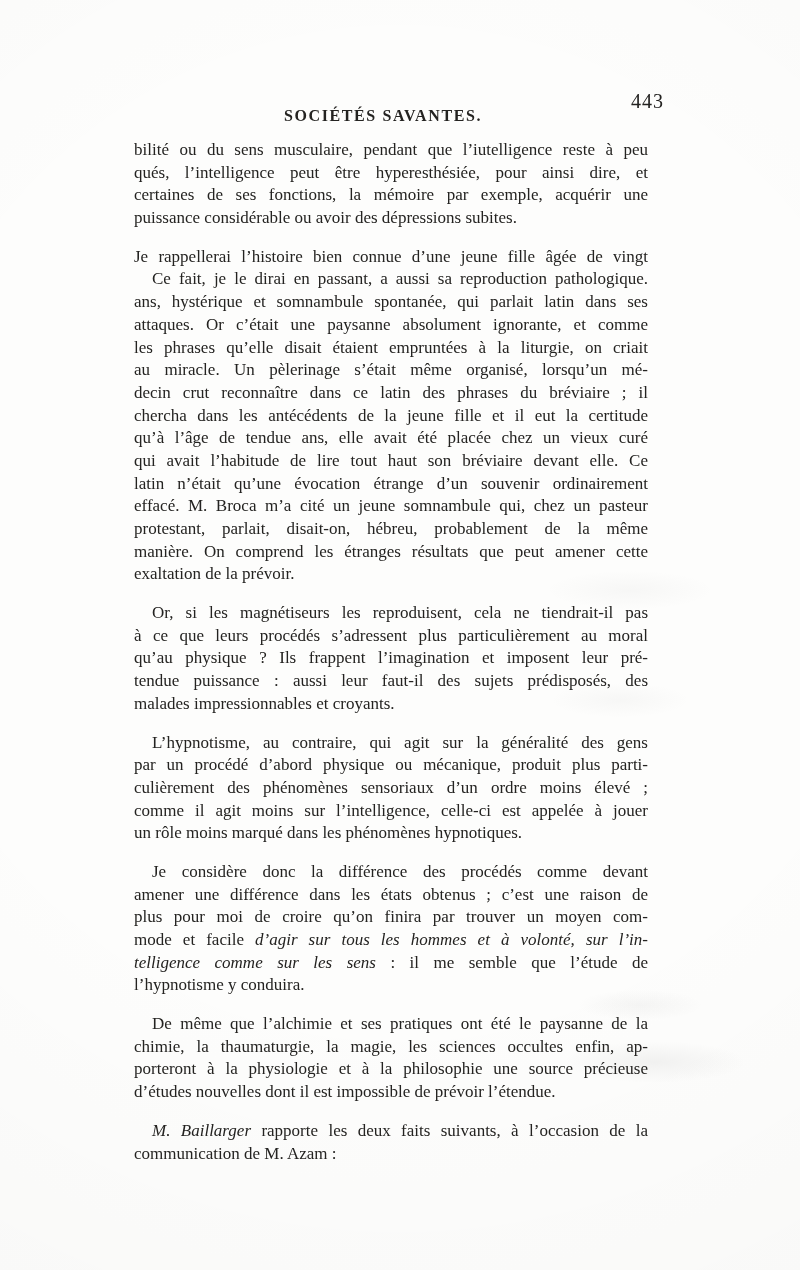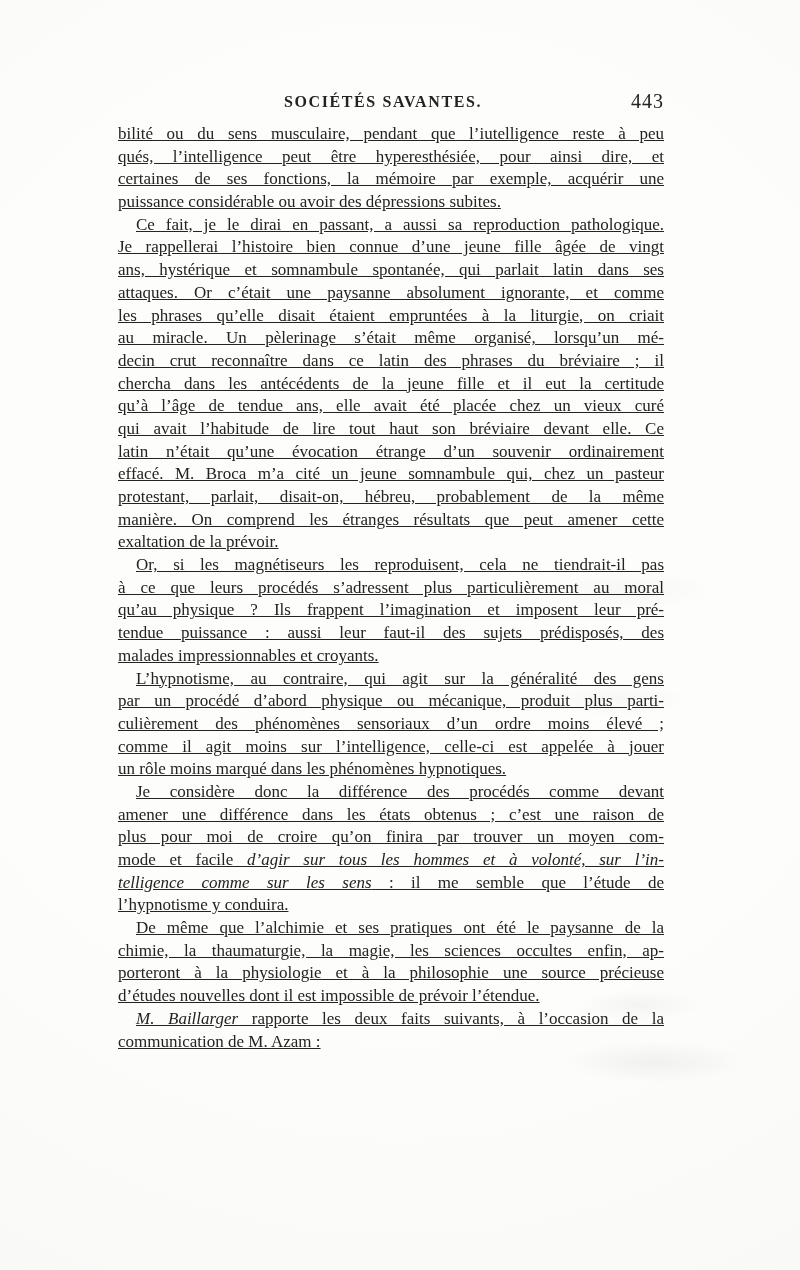--- a/index.html
+++ b/index.html
@@ -31,37 +31,38 @@
     width: 546px;
     height: 24px;
   }
   .header-title {
     display: block;
     text-align: center;
     font-weight: bold;
     font-size: 16px;
     letter-spacing: 1.6px;
     transform: translateX(-8px);
+    margin-top: 14px;
   }
   .page-number {
     position: absolute;
     right: 0;
     top: -3px;
     font-weight: normal;
     font-size: 20px;
     letter-spacing: 1px;
   }
   .body-text {
     position: absolute;
     top: 123px;
     left: 118px;
     width: 546px;
     font-size: 17px;
   }
-  .para { margin: 0; padding: 0; text-decoration: underline; }
+  .para { margin: 16px; padding: 0; }
   .line {
     height: 22.7px;
     line-height: 22.7px;
     white-space: nowrap;
     text-align: justify;
     text-align-last: justify;
   }
   .line.last {
     text-align-last: left;
   }
@@ -77,22 +78,22 @@
     <span class="page-number">443</span>
   </div>
   <div class="body-text" id="body-text">
       <div class="para">
         <div class="line"><span class="rm">bilité ou du sens musculaire, pendant que l’iutelligence reste à peu</span></div>
         <div class="line"><span class="rm">qués, l’intelligence peut être hyperesthésiée, pour ainsi dire, et</span></div>
         <div class="line"><span class="rm">certaines de ses fonctions, la mémoire par exemple, acquérir une</span></div>
         <div class="line last"><span class="rm">puissance considérable ou avoir des dépressions subites.</span></div>
       </div>
       <div class="para">
+        <div class="line"><span class="rm">Je rappellerai l’histoire bien connue d’une jeune fille âgée de vingt</span></div>
         <div class="line indent"><span class="rm">Ce fait, je le dirai en passant, a aussi sa reproduction pathologique.</span></div>
-        <div class="line"><span class="rm">Je rappellerai l’histoire bien connue d’une jeune fille âgée de vingt</span></div>
         <div class="line"><span class="rm">ans, hystérique et somnambule spontanée, qui parlait latin dans ses</span></div>
         <div class="line"><span class="rm">attaques. Or c’était une paysanne absolument ignorante, et comme</span></div>
         <div class="line"><span class="rm">les phrases qu’elle disait étaient empruntées à la liturgie, on criait</span></div>
         <div class="line"><span class="rm">au miracle. Un pèlerinage s’était même organisé, lorsqu’un mé-</span></div>
         <div class="line"><span class="rm">decin crut reconnaître dans ce latin des phrases du bréviaire ; il</span></div>
         <div class="line"><span class="rm">chercha dans les antécédents de la jeune fille et il eut la certitude</span></div>
         <div class="line"><span class="rm">qu’à l’âge de tendue ans, elle avait été placée chez un vieux curé</span></div>
         <div class="line"><span class="rm">qui avait l’habitude de lire tout haut son bréviaire devant elle. Ce</span></div>
         <div class="line"><span class="rm">latin n’était qu’une évocation étrange d’un souvenir ordinairement</span></div>
         <div class="line"><span class="rm">effacé. M. Broca m’a cité un jeune somnambule qui, chez un pasteur</span></div>

